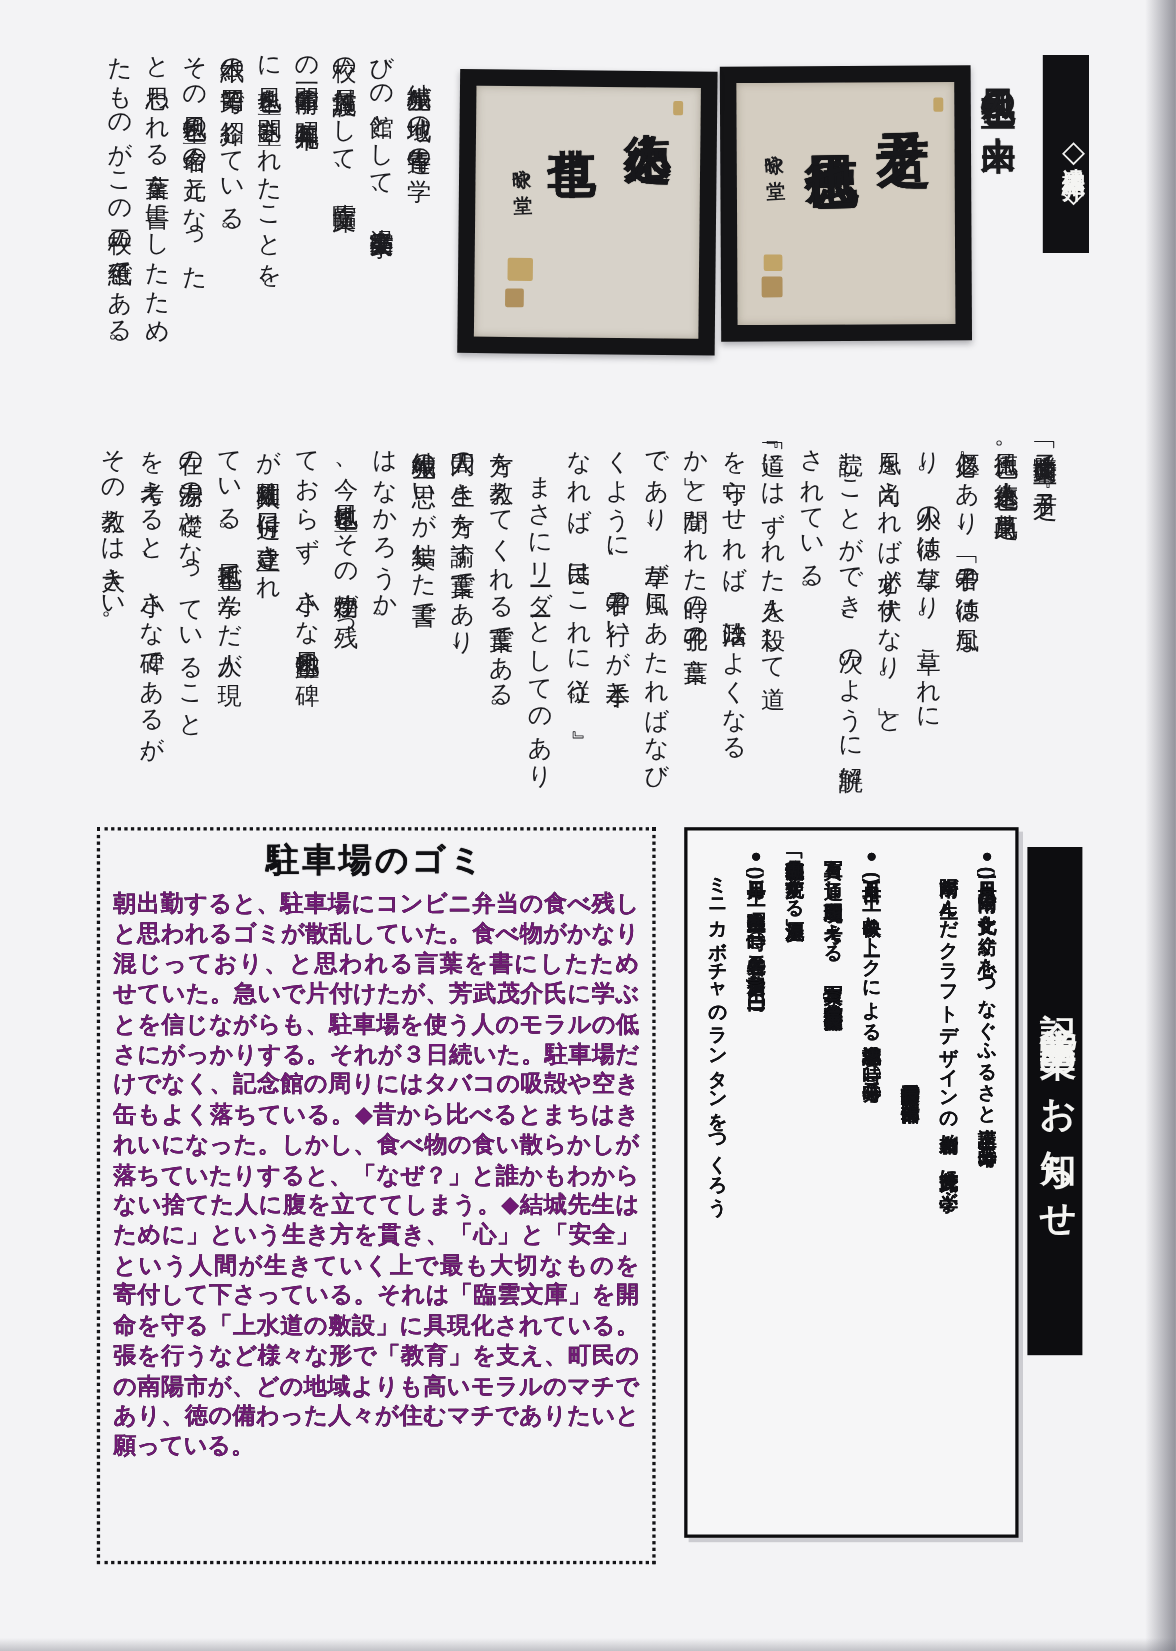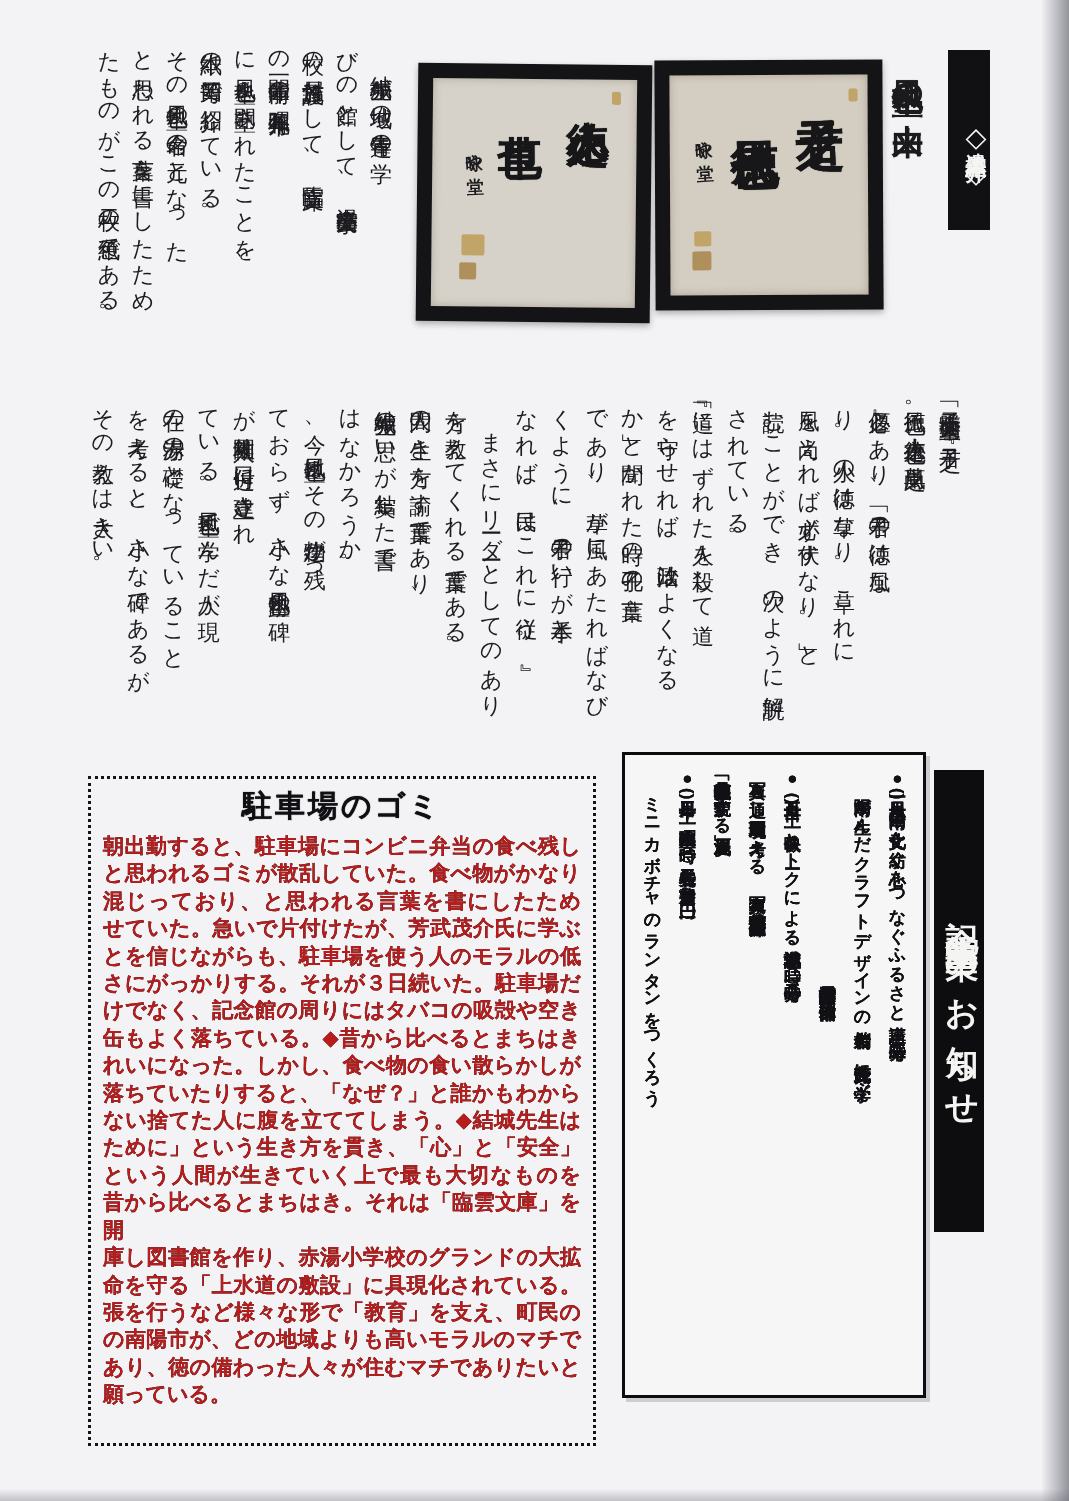--- a/index.html
+++ b/index.html
@@ -55,34 +55,34 @@
   .frame-left .seal-top{right:16px;top:12px;width:9px;height:13px;}
   .frame-left .seal-a{left:30px;top:156px;width:23px;height:21px;}
   .frame-left .seal-b{left:28px;top:184px;width:17px;height:17px;background:#a8854a;}
   
   .vcols{position:absolute;writing-mode:vertical-rl;color:#1c1c20;}
   .vcols p{margin:0;padding:0;}
   .intro{left:88px;top:36px;width:310px;height:354px;font-size:22px;line-height:34px;letter-spacing:1px;}
   .main{left:84px;top:394px;width:884px;height:354px;font-size:22px;line-height:35.3px;letter-spacing:1px;}
   
   .gomi{
-    position:absolute;left:88px;top:776px;width:508px;height:670px;
+    position:absolute;left:88px;top:752px;width:508px;height:670px;
     border:3px dotted #141418;box-sizing:border-box;
     padding:7px 12px 0 12px;
     font-family:"Liberation Sans","DejaVu Sans",sans-serif;
   }
   .gomi-title{
     text-align:center;font-size:30px;font-weight:bold;letter-spacing:3px;
     color:#101014;text-shadow:0 0 .9px #000;margin-bottom:5px;
   }
   .gomi-line{
-    font-size:21px;font-weight:bold;line-height:27.4px;color:#b91c1c;
+    font-size:21px;font-weight:bold;line-height:27.4px;color:#701a75;
     text-align:justify;text-align-last:justify;text-shadow:0 0 .5px #000;
   }
-  .gomi-line.last{text-align-last:left;}
+  .gomi-line.last{text-align-last:left;font-family:Liberation Serif, serif;}
   
   .announce{
     position:absolute;left:622px;top:752px;width:304px;height:646px;
     border:3px solid #0c0c0e;box-sizing:border-box;background:#f6f6f7;
     box-shadow:4px 4px 0 rgba(70,70,82,.22);
   }
   .announce-cols{
     position:absolute;top:14px;right:8px;width:286px;height:616px;
     writing-mode:vertical-rl;
     font-family:"Liberation Sans","DejaVu Sans",sans-serif;
@@ -177,22 +177,21 @@
     <div class="gomi-line">せていた。急いで片付けたが、芳武茂介氏に学ぶ</div>
     <div class="gomi-line">とを信じながらも、駐車場を使う人のモラルの低</div>
     <div class="gomi-line">さにがっかりする。それが３日続いた。駐車場だ</div>
     <div class="gomi-line">けでなく、記念館の周りにはタバコの吸殻や空き</div>
     <div class="gomi-line">缶もよく落ちている。◆昔から比べるとまちはき</div>
     <div class="gomi-line">れいになった。しかし、食べ物の食い散らかしが</div>
     <div class="gomi-line">落ちていたりすると、「なぜ？」と誰かもわから</div>
     <div class="gomi-line">ない捨てた人に腹を立ててしまう。◆結城先生は</div>
     <div class="gomi-line">ために」という生き方を貫き、「心」と「安全」</div>
     <div class="gomi-line">という人間が生きていく上で最も大切なものを</div>
-    <div class="gomi-line">昔から比べるとまちはき。それは「臨雲文庫」を開</div>
-    <div class="gomi-line">庫し図書館を作り、赤湯小学校のグランドの大拡</div>
+    <div class="gomi-line">寄付して下さっている。それは「臨雲文庫」を開</div>
     <div class="gomi-line">命を守る「上水道の敷設」に具現化されている。</div>
     <div class="gomi-line">張を行うなど様々な形で「教育」を支え、町民の</div>
     <div class="gomi-line">の南陽市が、どの地域よりも高いモラルのマチで</div>
     <div class="gomi-line">あり、徳の備わった人々が住むマチでありたいと</div>
     <div class="gomi-line last">願っている。</div>
   </div>
 
   <div class="announce">
     <div class="announce-cols">
       <p>●十月一日(日)南陽の文化を紡ぐ・心をつなぐふるさと講座　十三時三〇分</p>

